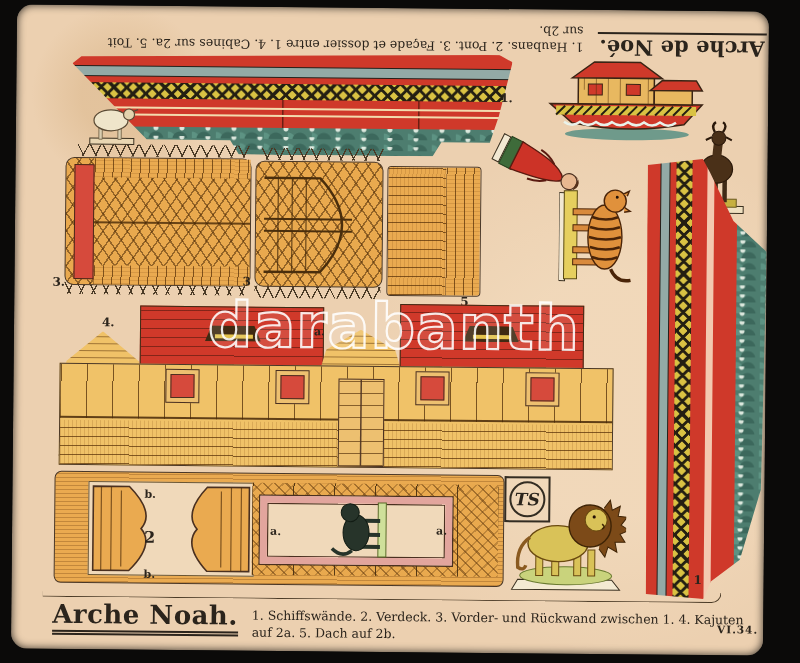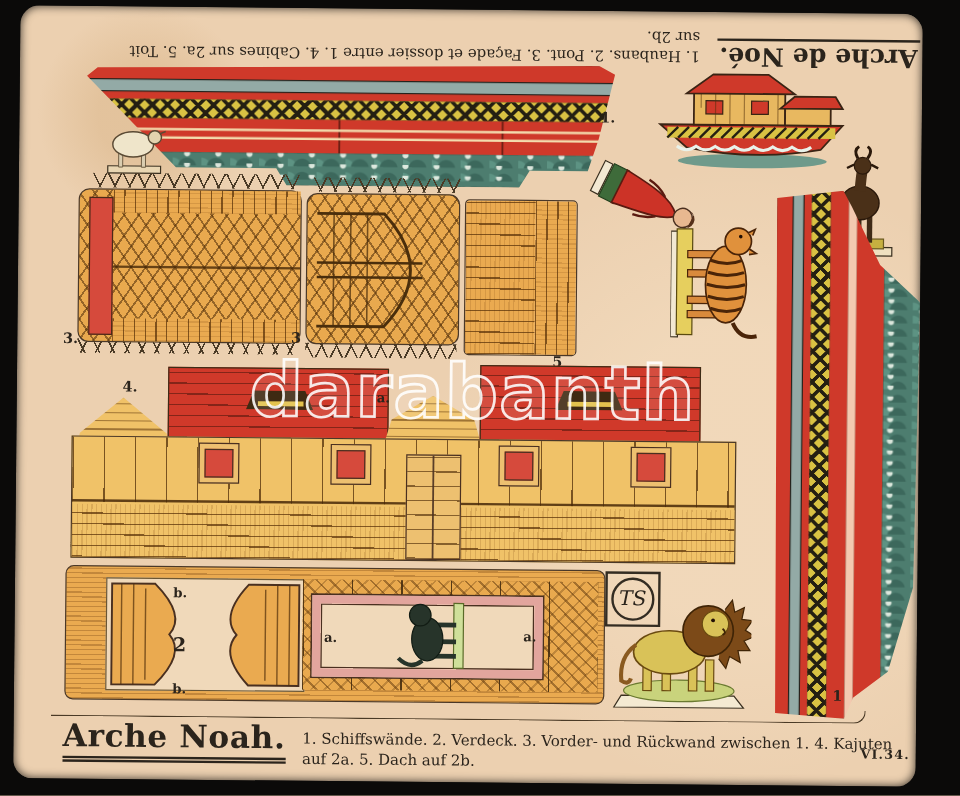--- a/index.html
+++ b/index.html
@@ -307,21 +307,21 @@
     </div>
     <div class="lbl" style="left:92px;top:24px;font-size:11px;">b.</div>
     <div class="lbl" style="left:92px;top:64px;font-size:16px;">2</div>
     <div class="lbl" style="left:92px;top:104px;font-size:11px;">b.</div>
     <div class="lbl" style="left:218px;top:60px;font-size:11px;">a.</div>
     <div class="lbl" style="left:384px;top:58px;font-size:11px;">a.</div>
   </div>
 
   <div class="abs" style="left:492px;top:467px;width:46px;height:46px;border:2px solid #332c22;box-sizing:border-box;">
     <div style="position:absolute;left:3px;top:3px;width:36px;height:36px;border:2.4px solid #332c22;border-radius:50%;box-sizing:border-box;
-                display:flex;align-items:center;justify-content:center;font-weight:normal;font-size:17px;font-style:italic;">TS</div>
+                display:flex;align-items:center;justify-content:center;font-weight:bold;font-size:17px;font-style:italic;">TS</div>
   </div>
 
   <div class="abs" style="left:496px;top:474px;width:118px;height:112px;">
     <svg width="118" height="112" viewBox="0 0 118 112">
       <path d="M10 96 L104 96 L112 106 L4 106 Z" fill="#f4ead2" stroke="#3a3020"></path>
       <ellipse cx="58" cy="92" rx="46" ry="9" fill="#c9d37c" stroke="#6a7a30"></ellipse>
       <rect x="28" y="66" width="7" height="26" fill="#d9c258" stroke="#6a4a10"></rect>
       <rect x="44" y="68" width="7" height="24" fill="#d9c258" stroke="#6a4a10"></rect>
       <rect x="66" y="68" width="7" height="24" fill="#d9c258" stroke="#6a4a10"></rect>
       <rect x="80" y="66" width="7" height="26" fill="#d9c258" stroke="#6a4a10"></rect>

